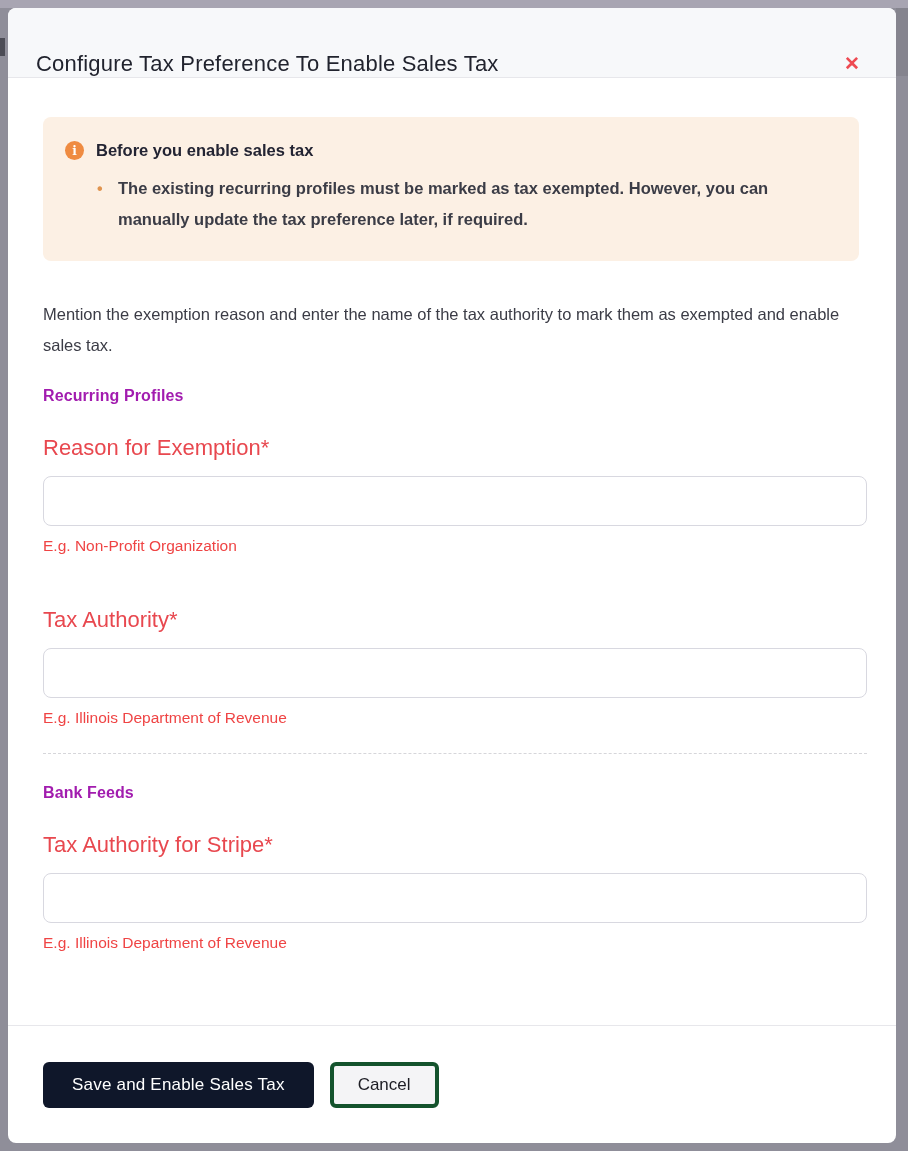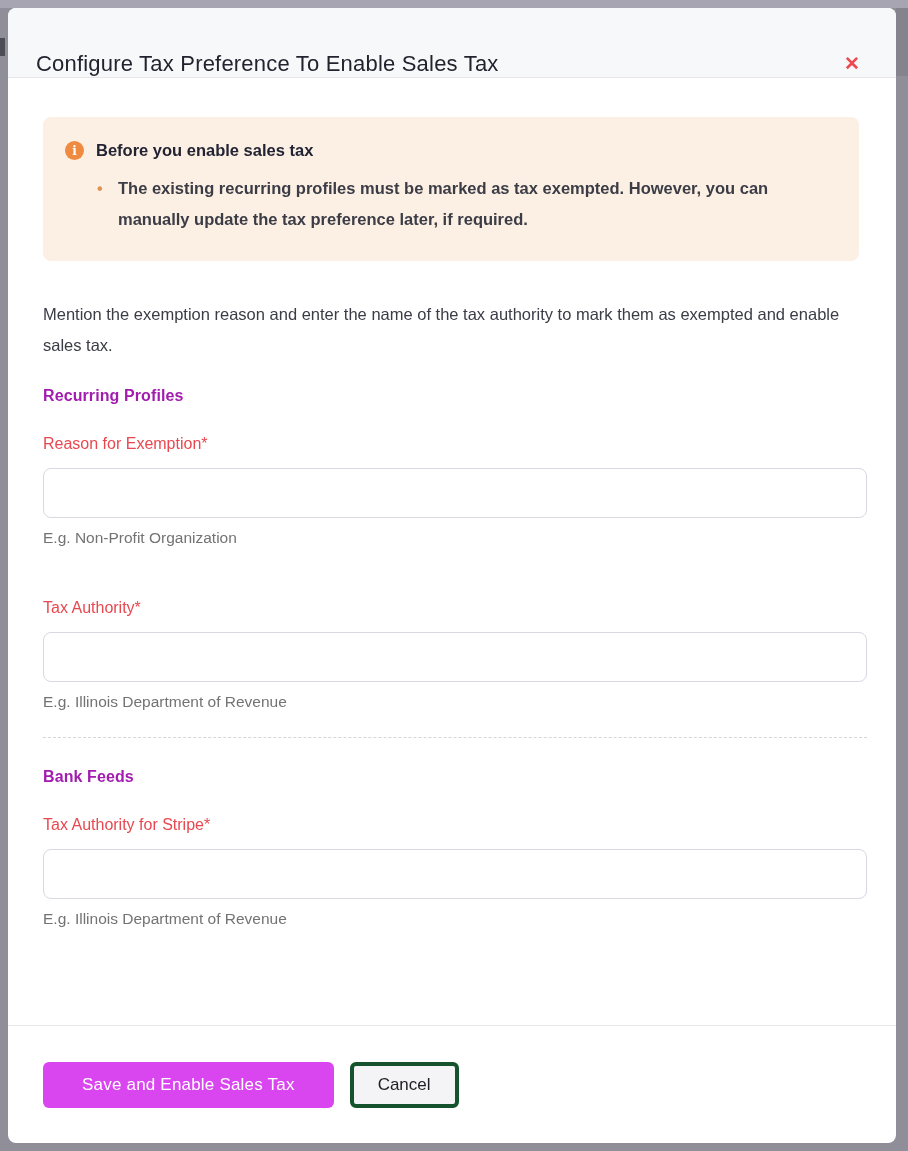--- a/index.html
+++ b/index.html
@@ -123,41 +123,41 @@
   .section-heading {
     margin-top: 26px;
     font-size: 16px;
     font-weight: 700;
     color: #a21caf;
     letter-spacing: 0.1px;
   }
   .field-label {
     display: block;
     margin-top: 30px;
-    font-size: 16px;
+    font-size: 22px;
     color: #e8484f;
   }
   .field-input {
     display: block;
     width: 824px;
     height: 50px;
     margin-top: 15px;
     border: 1px solid #d8d8e0;
     border-radius: 8px;
     background: #ffffff;
     font-size: 16px;
     color: #33343e;
     padding: 0 14px;
     outline: none;
     font-family: "Liberation Sans", sans-serif;
   }
   .field-hint {
     margin-top: 11px;
     font-size: 15.5px;
-    color: #737373;
+    color: #ef4444;
   }
   .field-group-gap { margin-top: 52px; }
   .field-group-gap .field-label { margin-top: 0; }
   .section-divider {
     margin-top: 26px;
     border: none;
     border-top: 1px dashed #d6d6da;
     height: 0;
     width: 824px;
   }
@@ -174,24 +174,24 @@
     height: 46px;
     border-radius: 6px;
     font-size: 17px;
     font-family: "Liberation Sans", sans-serif;
     cursor: pointer;
     display: inline-flex;
     align-items: center;
     justify-content: center;
   }
   .btn-primary {
-    background: #d946ef;
+    background: #0f172a;
     color: #ffffff;
     border: none;
-    padding: 0 39px;
+    padding: 0 29px;
     letter-spacing: 0.2px;
   }
   .btn-secondary {
     background: #f4f4f6;
     color: #1d1d24;
     border: 4px solid #14532d;
     padding: 4px 24px;
   }
 </style>
 </head>

